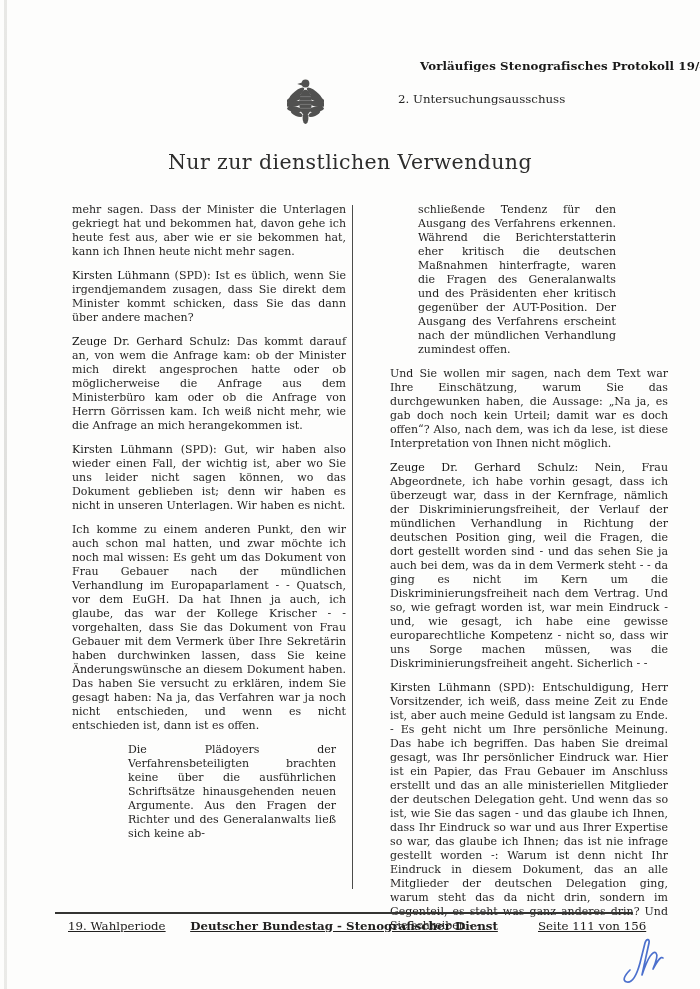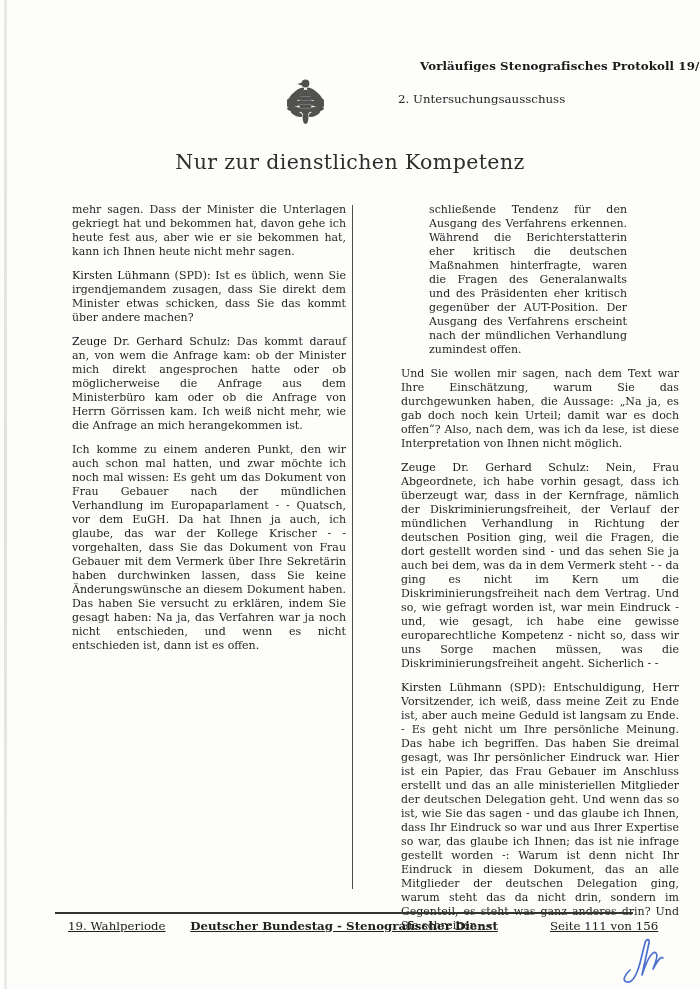--- a/index.html
+++ b/index.html
@@ -32,38 +32,38 @@
     position: absolute; left: 0; top: 150px; width: 100%;
     text-align: center; font-size: 20.5px; letter-spacing: .4px; color: #2d2d2c;
   }
   .col {
     position: absolute; top: 203px;
     font-size: 11px; line-height: 14px;
     text-align: justify; hyphens: auto; -webkit-hyphens: auto;
     color: #201f1e;
   }
   .col-left  { left: 72px;  width: 274px; }
-  .col-right { left: 401px; width: 278px; }
+  .col-right { left: 390px; width: 278px; }
   .divider {
     position: absolute; left: 352px; top: 205px; width: 1px; height: 684px;
     background: #4c4c4a;
   }
   p.para { margin: 0 0 10px 0; }
   p.para:last-child { margin-bottom: 0; }
   p.quote { margin-left: 56px; margin-right: 10px; }
   .col-right p.quote { margin-left: 28px; margin-right: 52px; }
   strong { font-weight: normal; color: #161615; }
   .footer-rule {
     position: absolute; left: 55px; top: 912px; width: 578px; height: 2px;
     background: #343432;
   }
   .ftr { position: absolute; top: 919px; font-size: 11.8px; color: #21201f; white-space: nowrap; text-decoration: underline; }
   .ftr-left { left: 68px; }
   .ftr-center { left: 55px; width: 578px; text-align: center; font-weight: bold; }
-  .ftr-right { left: 538px; margin-left: 12px; }
+  .ftr-right { left: 538px; }
   .signature { position: absolute; left: 618px; top: 928px; width: 52px; height: 58px; }
 </style>
 </head>
 <body>
 
 <div class="page">
   <div class="scan-edge"></div>
 
   <div class="hdr-protocol">Vorläufiges Stenografisches Protokoll 19/43</div>
   <div class="hdr-committee">2. Untersuchungsausschuss</div>
@@ -92,27 +92,29 @@
     </g>
 
     <g stroke="#fdfdfc" stroke-width="1" opacity="0.45">
       <line x1="27" y1="40" x2="49" y2="40"></line>
       <line x1="26" y1="48" x2="50" y2="48"></line>
       <line x1="26" y1="56" x2="50" y2="56"></line>
       <line x1="27" y1="64" x2="49" y2="64"></line>
     </g>
   </svg>
 
-  <div class="title">Nur zur dienstlichen Kompetenz</div>
+  <div class="title">Nur zur dienstlichen Verwendung</div>
 
   <div class="col col-left">
     <p class="para"><span>mehr sagen. Dass der Minister die Unterlagen gekriegt hat und bekommen hat, davon gehe ich heute fest aus, aber wie er sie bekommen hat, kann ich Ihnen heute nicht mehr sagen.</span></p>
-    <p class="para"><strong>Kirsten Lühmann</strong><span> (SPD): Ist es üblich, wenn Sie irgendjemandem zusagen, dass Sie direkt dem Minister etwas schicken, dass Sie das kommt über andere machen?</span></p>
+    <p class="para"><strong>Kirsten Lühmann</strong><span> (SPD): Ist es üblich, wenn Sie irgendjemandem zusagen, dass Sie direkt dem Minister kommt schicken, dass Sie das dann über andere machen?</span></p>
     <p class="para"><strong>Zeuge Dr. Gerhard Schulz:</strong><span> Das kommt darauf an, von wem die Anfrage kam: ob der Minister mich direkt angesprochen hatte oder ob möglicherweise die Anfrage aus dem Ministerbüro kam oder ob die Anfrage von Herrn Görrissen kam. Ich weiß nicht mehr, wie die Anfrage an mich herangekommen ist.</span></p>
+    <p class="para"><strong>Kirsten Lühmann</strong><span> (SPD): Gut, wir haben also wieder einen Fall, der wichtig ist, aber wo Sie uns leider nicht sagen können, wo das Dokument geblieben ist; denn wir haben es nicht in unseren Unterlagen. Wir haben es nicht.</span></p>
     <p class="para"><span>Ich komme zu einem anderen Punkt, den wir auch schon mal hatten, und zwar möchte ich noch mal wissen: Es geht um das Dokument von Frau Gebauer nach der mündlichen Verhandlung im Europaparlament - - Quatsch, vor dem EuGH. Da hat Ihnen ja auch, ich glaube, das war der Kollege Krischer - - vorgehalten, dass Sie das Dokument von Frau Gebauer mit dem Vermerk über Ihre Sekretärin haben durchwinken lassen, dass Sie keine Änderungswünsche an diesem Dokument haben. Das haben Sie versucht zu erklären, indem Sie gesagt haben: Na ja, das Verfahren war ja noch nicht entschieden, und wenn es nicht entschieden ist, dann ist es offen.</span></p>
+    <p class="para quote"><span>Die Plädoyers der Verfahrensbeteiligten brachten keine über die ausführlichen Schriftsätze hinausgehenden neuen Argumente. Aus den Fragen der Richter und des Generalanwalts ließ sich keine ab-</span></p>
   </div>
 
   <div class="divider"></div>
 
   <div class="col col-right">
     <p class="para quote"><span>schließende Tendenz für den Ausgang des Verfahrens erkennen. Während die Berichterstatterin eher kritisch die deutschen Maßnahmen hinterfragte, waren die Fragen des Generalanwalts und des Präsidenten eher kritisch gegenüber der AUT-Position. Der Ausgang des Verfahrens erscheint nach der mündlichen Verhandlung zumindest offen.</span></p>
     <p class="para"><span>Und Sie wollen mir sagen, nach dem Text war Ihre Einschätzung, warum Sie das durchgewunken haben, die Aussage: „Na ja, es gab doch noch kein Urteil; damit war es doch offen“? Also, nach dem, was ich da lese, ist diese Interpretation von Ihnen nicht möglich.</span></p>
     <p class="para"><strong>Zeuge Dr. Gerhard Schulz:</strong><span> Nein, Frau Abgeordnete, ich habe vorhin gesagt, dass ich überzeugt war, dass in der Kernfrage, nämlich der Diskriminierungsfreiheit, der Verlauf der mündlichen Verhandlung in Richtung der deutschen Position ging, weil die Fragen, die dort gestellt worden sind - und das sehen Sie ja auch bei dem, was da in dem Vermerk steht - - da ging es nicht im Kern um die Diskriminierungsfreiheit nach dem Vertrag. Und so, wie gefragt worden ist, war mein Eindruck - und, wie gesagt, ich habe eine gewisse europarechtliche Kompetenz - nicht so, dass wir uns Sorge machen müssen, was die Diskriminierungsfreiheit angeht. Sicherlich - -</span></p>
     <p class="para"><strong>Kirsten Lühmann</strong><span> (SPD): Entschuldigung, Herr Vorsitzender, ich weiß, dass meine Zeit zu Ende ist, aber auch meine Geduld ist langsam zu Ende. - Es geht nicht um Ihre persönliche Meinung. Das habe ich begriffen. Das haben Sie dreimal gesagt, was Ihr persönlicher Eindruck war. Hier ist ein Papier, das Frau Gebauer im Anschluss erstellt und das an alle ministeriellen Mitglieder der deutschen Delegation geht. Und wenn das so ist, wie Sie das sagen - und das glaube ich Ihnen, dass Ihr Eindruck so war und aus Ihrer Expertise so war, das glaube ich Ihnen; das ist nie infrage gestellt worden -: Warum ist denn nicht Ihr Eindruck in diesem Dokument, das an alle Mitglieder der deutschen Delegation ging, warum steht das da nicht drin, sondern im Gegenteil, es steht was ganz anderes drin? Und Sie schreiben - -</span></p>
   </div>

